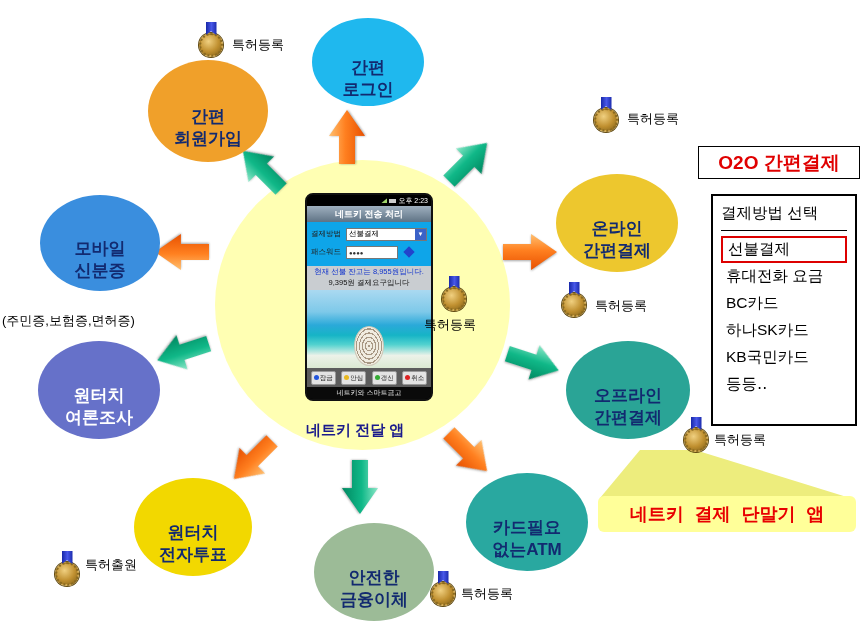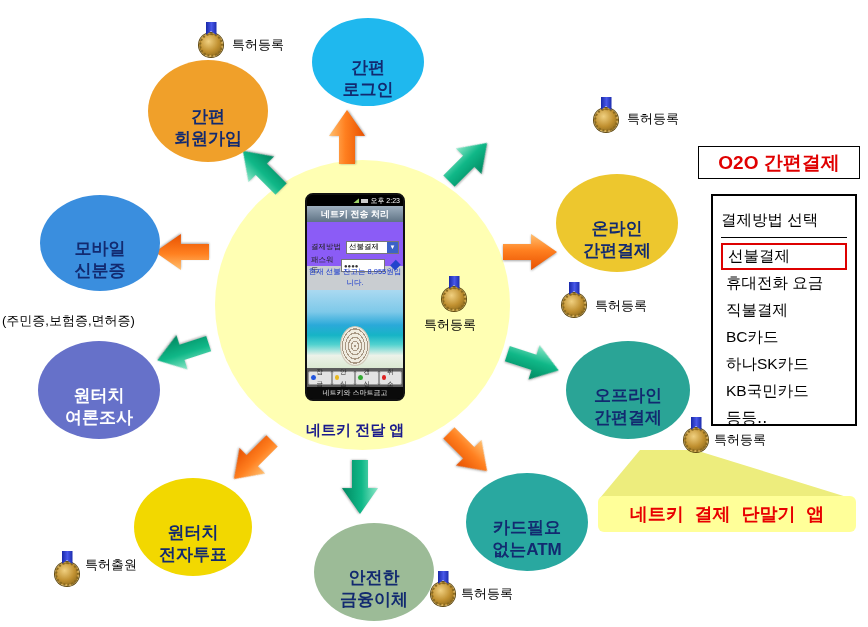--- a/index.html
+++ b/index.html
@@ -6,29 +6,29 @@
   body { background:#fff; font-family:"Liberation Sans","DejaVu Sans",sans-serif; }
   .canvas { position:relative; width:868px; height:627px; background:#fff; overflow:hidden; }
 
   
   .center-circle { position:absolute; left:215px; top:160px; width:295px; height:290px;
     border-radius:50%; background:#ffffb3; z-index:1; }
   .center-label { position:absolute; left:306px; top:421px; width:130px; text-align:left;
     font-size:15px; font-weight:bold; color:#1a1a8c; z-index:3; }
 
   
-  .phone { position:absolute; left:305px; top:193px; width:100px; z-index:2;
+  .phone { position:absolute; left:305px; top:193px; width:128px; z-index:2;
     border:2px solid #111; border-radius:8px; background:#000; overflow:hidden; }
   .ph-status { height:11px; background:#000; color:#fff; font-size:7px; line-height:11px;
     display:flex; justify-content:flex-end; align-items:center; gap:2px; padding:0 3px; }
   .ph-status .sig { width:6px; height:5px; background:#9fd468; clip-path:polygon(0 100%,100% 0,100% 100%); }
   .ph-status .bat { width:7px; height:4px; background:#ccc; }
   .ph-title { height:16px; background:linear-gradient(#9fb0bf,#5f7385); color:#fff;
     font-size:9px; font-weight:bold; line-height:16px; text-align:center; }
-  .ph-form { height:44px; background:#8b5cf6; padding:16px 4px; }
+  .ph-form { height:44px; background:#0ea5e9; padding:3px 4px; }
   .ph-row { display:flex; align-items:center; height:18px; gap:3px; }
   .ph-row .lbl { font-size:7.5px; color:#222; width:32px; }
   .ph-select { flex:1; height:13px; background:#fff; border:1px solid #777; font-size:7.5px;
     display:flex; align-items:center; justify-content:space-between; padding-left:2px; }
   .ph-select .dd { width:11px; height:11px; background:#3b62c8; color:#fff; font-size:6px;
     line-height:11px; text-align:center; }
   .ph-input { width:52px; height:13px; background:#fff; border:1px solid #777;
     font-size:6px; line-height:13px; padding-left:2px; color:#333; }
   .diamond { width:8px; height:8px; background:#2244cc; transform:rotate(45deg); margin-left:4px; }
   .ph-info { height:24px; background:#c9cdd1; text-align:center; }
@@ -98,21 +98,21 @@
   .b4{left:560px;top:282px;} .p4{left:595px;top:297px;}
   .b5{left:682px;top:417px;} .p5{left:714px;top:431px;}
   .b6{left:429px;top:571px;} .p6{left:461px;top:585px;}
   .b7{left:53px;top:551px;}  .p7{left:85px;top:556px;}
 
   
   .o2o-title { position:absolute; left:698px; top:146px; width:162px; height:33px;
     border:1px solid #000; background:#fff; color:#e00000; font-weight:bold; font-size:19px;
     display:flex; align-items:center; justify-content:center; z-index:3; }
   .o2o-menu { position:absolute; left:711px; top:194px; width:146px; height:232px;
-    border:2px solid #000; background:#fff; padding:11px 8px; z-index:3; font-size:15.5px; color:#000; }
+    border:2px solid #000; background:#fff; padding:4px 8px; z-index:3; font-size:15.5px; color:#000; }
   .o2o-header { padding:3px 0 6px; border-bottom:1px solid #000; }
   .o2o-item { padding:3px 5px; }
   .o2o-item.selected { margin-top:5px; border:2px solid #dd0000; padding:1px 5px; }
 
   
   .callout-tri { position:absolute; left:600px; top:450px; width:250px; height:48px;
     background:#ededd7d; background:#eded7d; clip-path:polygon(16% 0,38% 0,100% 100%,0 100%); z-index:2; }
   .terminal-box { position:absolute; left:598px; top:496px; width:258px; height:36px;
     background:#ffff99; border-radius:6px; color:#e80000; font-weight:bold; font-size:18px;
     display:flex; align-items:center; justify-content:center; z-index:3;font-family:Liberation Mono, monospace; }
@@ -278,21 +278,20 @@
       <div class="ribbon"></div>
       <div class="coin"></div>
     </div>
   <div class="patent p7">특허출원</div>
 
   <div class="o2o-title">O2O 간편결제</div>
   <div class="o2o-menu">
     <div class="o2o-header">결제방법 선택</div>
     <div class="o2o-item selected">선불결제</div>
     <div class="o2o-item">휴대전화 요금</div>
-    <div class="o2o-item">직불결제</div>
     <div class="o2o-item">BC카드</div>
     <div class="o2o-item">하나SK카드</div>
     <div class="o2o-item">KB국민카드</div>
     <div class="o2o-item">등등‥</div>
   </div>
 
   <div class="callout-tri"></div>
   <div class="terminal-box">네트키 결제 단말기 앱</div>
 
 </div>

